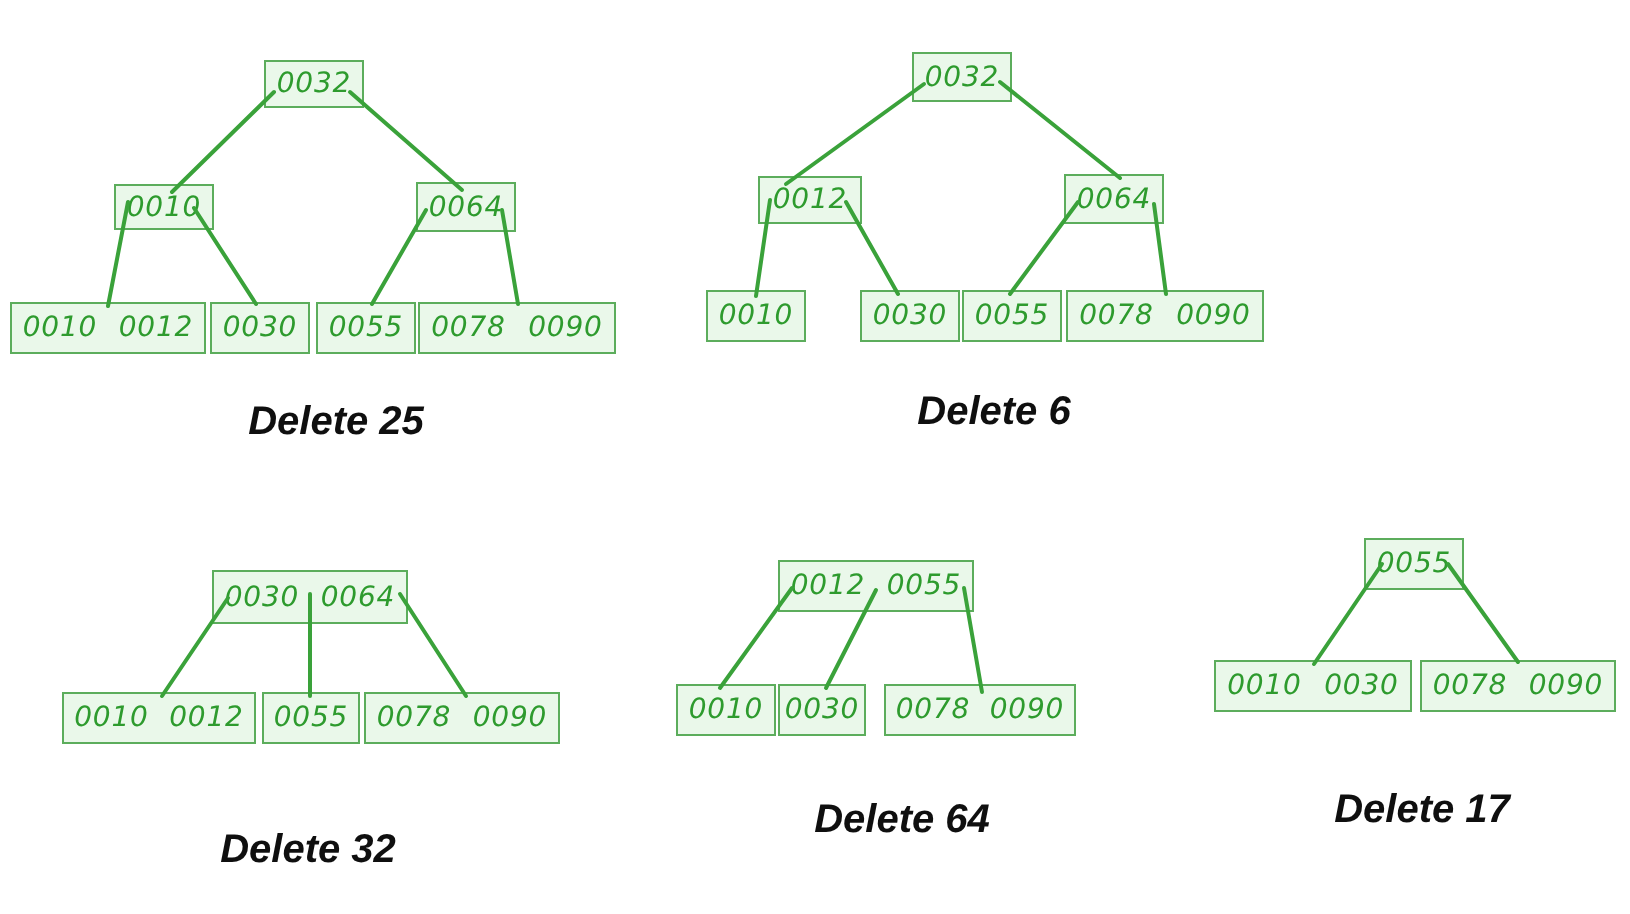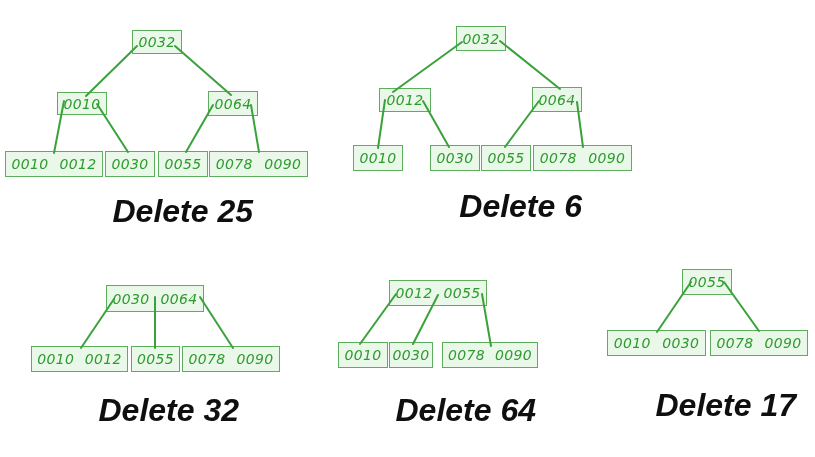--- a/index.html
+++ b/index.html
@@ -32,24 +32,24 @@
   }
   .node .key{
     color:var(--key-text,#2e9b2e);
     font-size:14px;
     letter-spacing:0.4px;
     white-space:nowrap;
   }
   .caption{
     position:absolute;
     width:170px;
-    text-align:right;
+    text-align:center;
     font-family:"Liberation Sans",sans-serif;
     font-weight:700;
-    font-size:32px;
+    font-size:20px;
     line-height:28px;
     color:var(--caption,#0f0f0f);
     z-index:1;
   }
 </style>
 </head>
 <body>
 
 <div class="canvas">
 
@@ -143,21 +143,21 @@
       <span class="key">0010</span>
       <span class="key">0012</span>
     </div>
     <div class="node" style="left:131px;top:346px;width:49px;height:26px">
       <span class="key">0055</span>
     </div>
     <div class="node" style="left:182px;top:346px;width:98px;height:26px">
       <span class="key">0078</span>
       <span class="key">0090</span>
     </div>
-    <div class="caption" style="left:69px;top:396px">Delete 32</div>
+    <div class="caption" style="left:69px;top:411px">Delete 32</div>
   </div>
 
   <div>
     <div class="node" style="left:389px;top:280px;width:98px;height:26px">
       <span class="key">0012</span>
       <span class="key">0055</span>
     </div>
     <div class="node" style="left:338px;top:342px;width:50px;height:26px">
       <span class="key">0010</span>
     </div>

